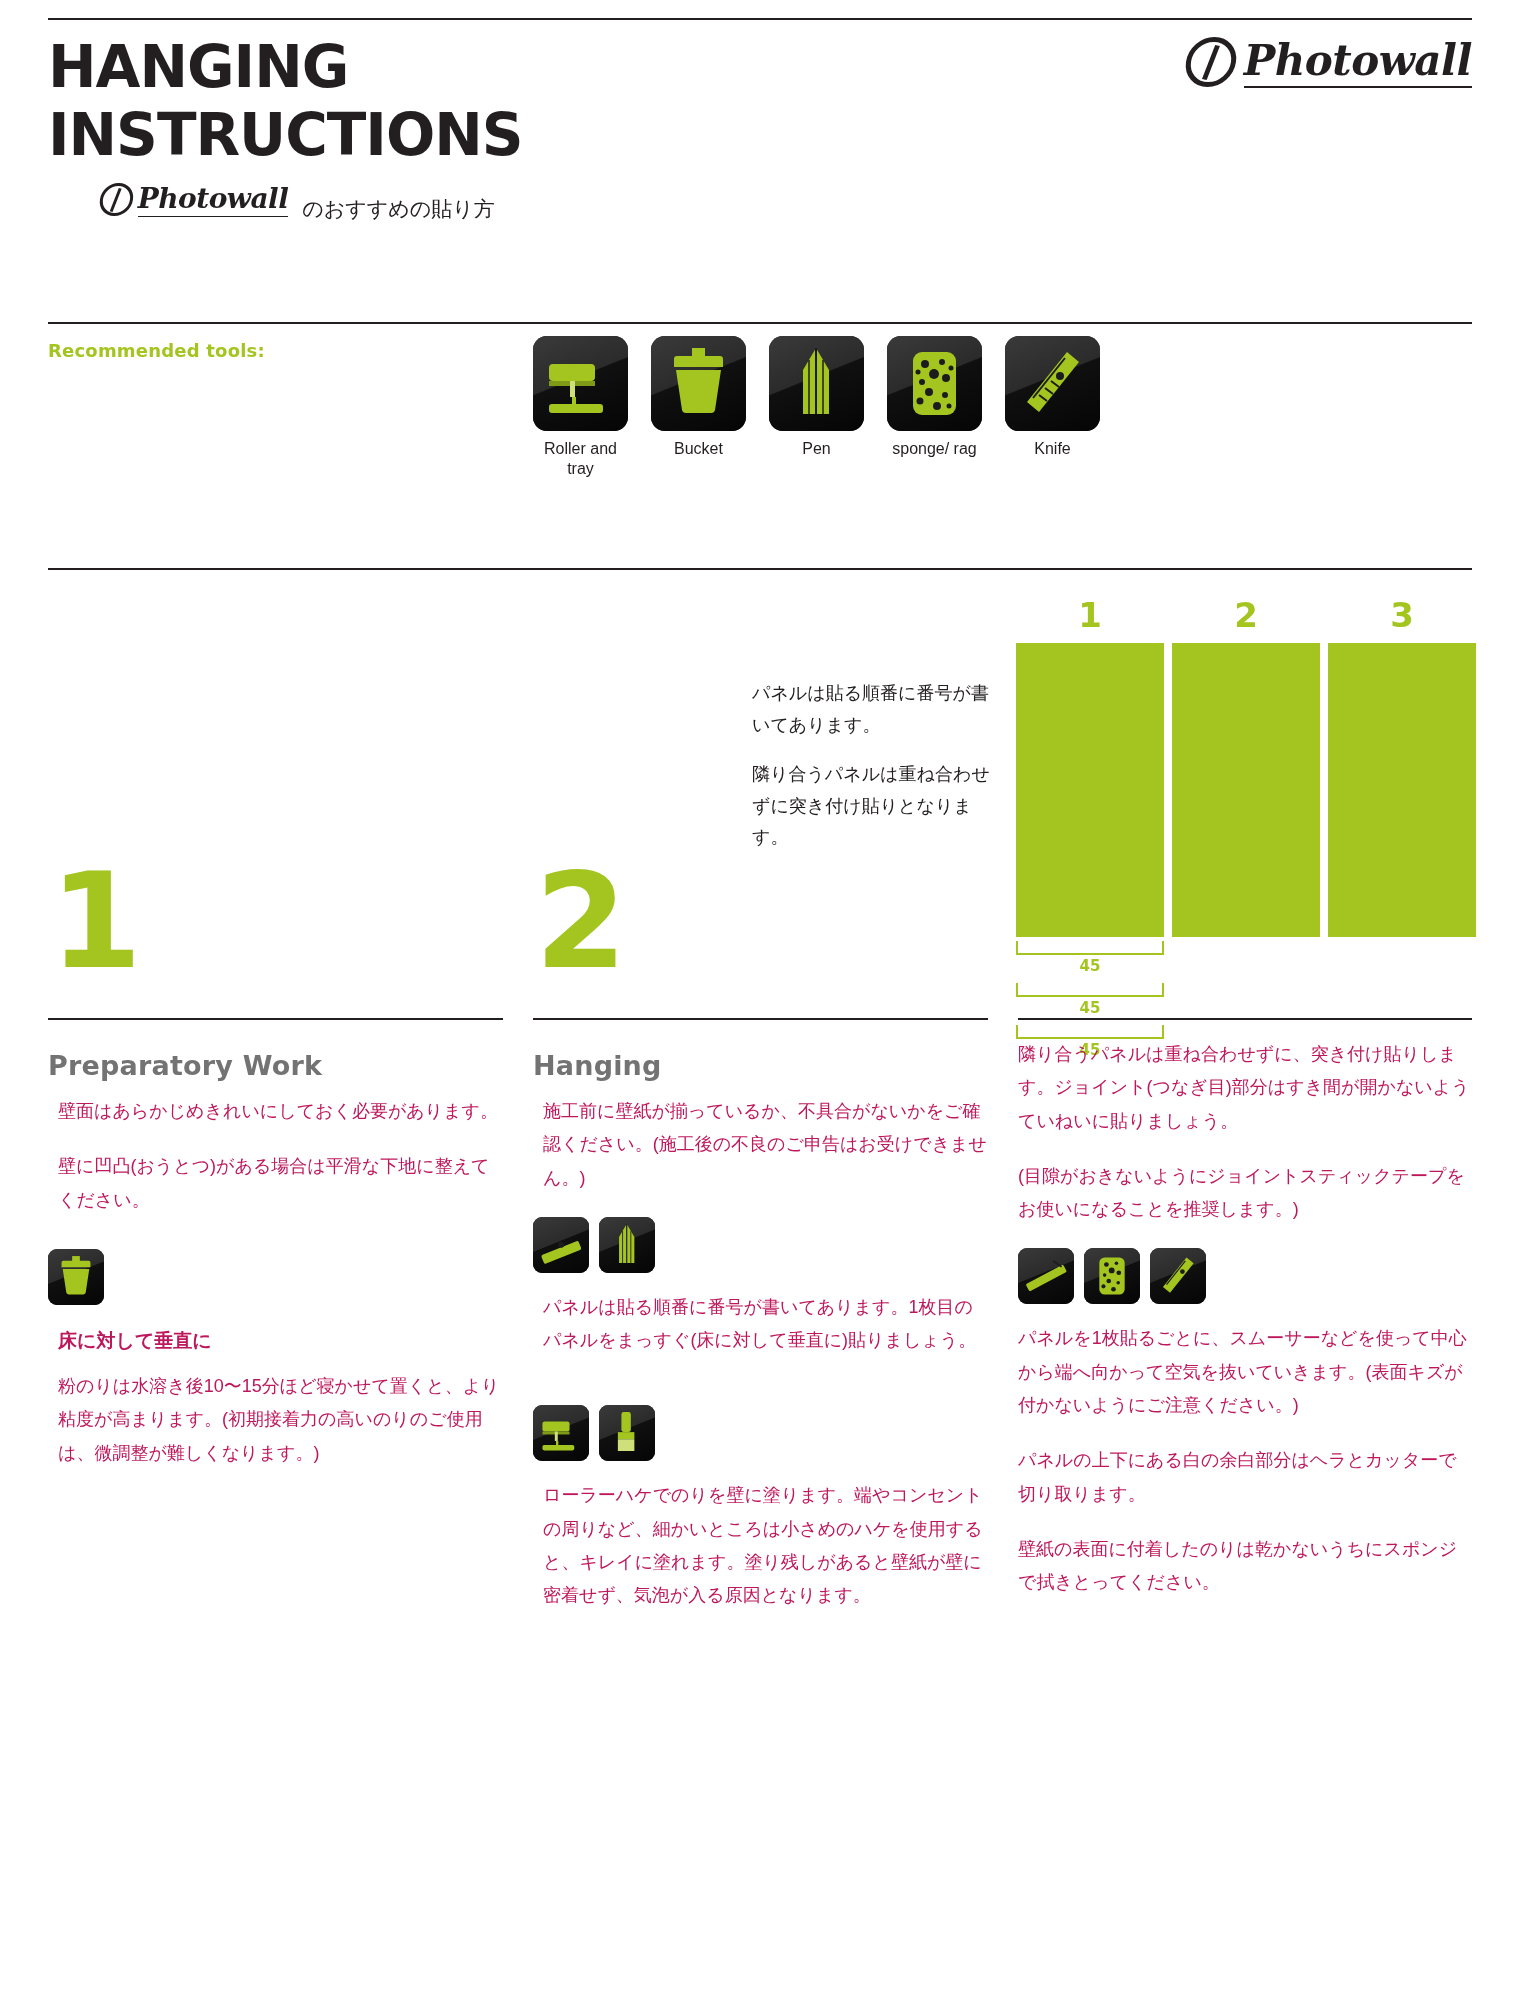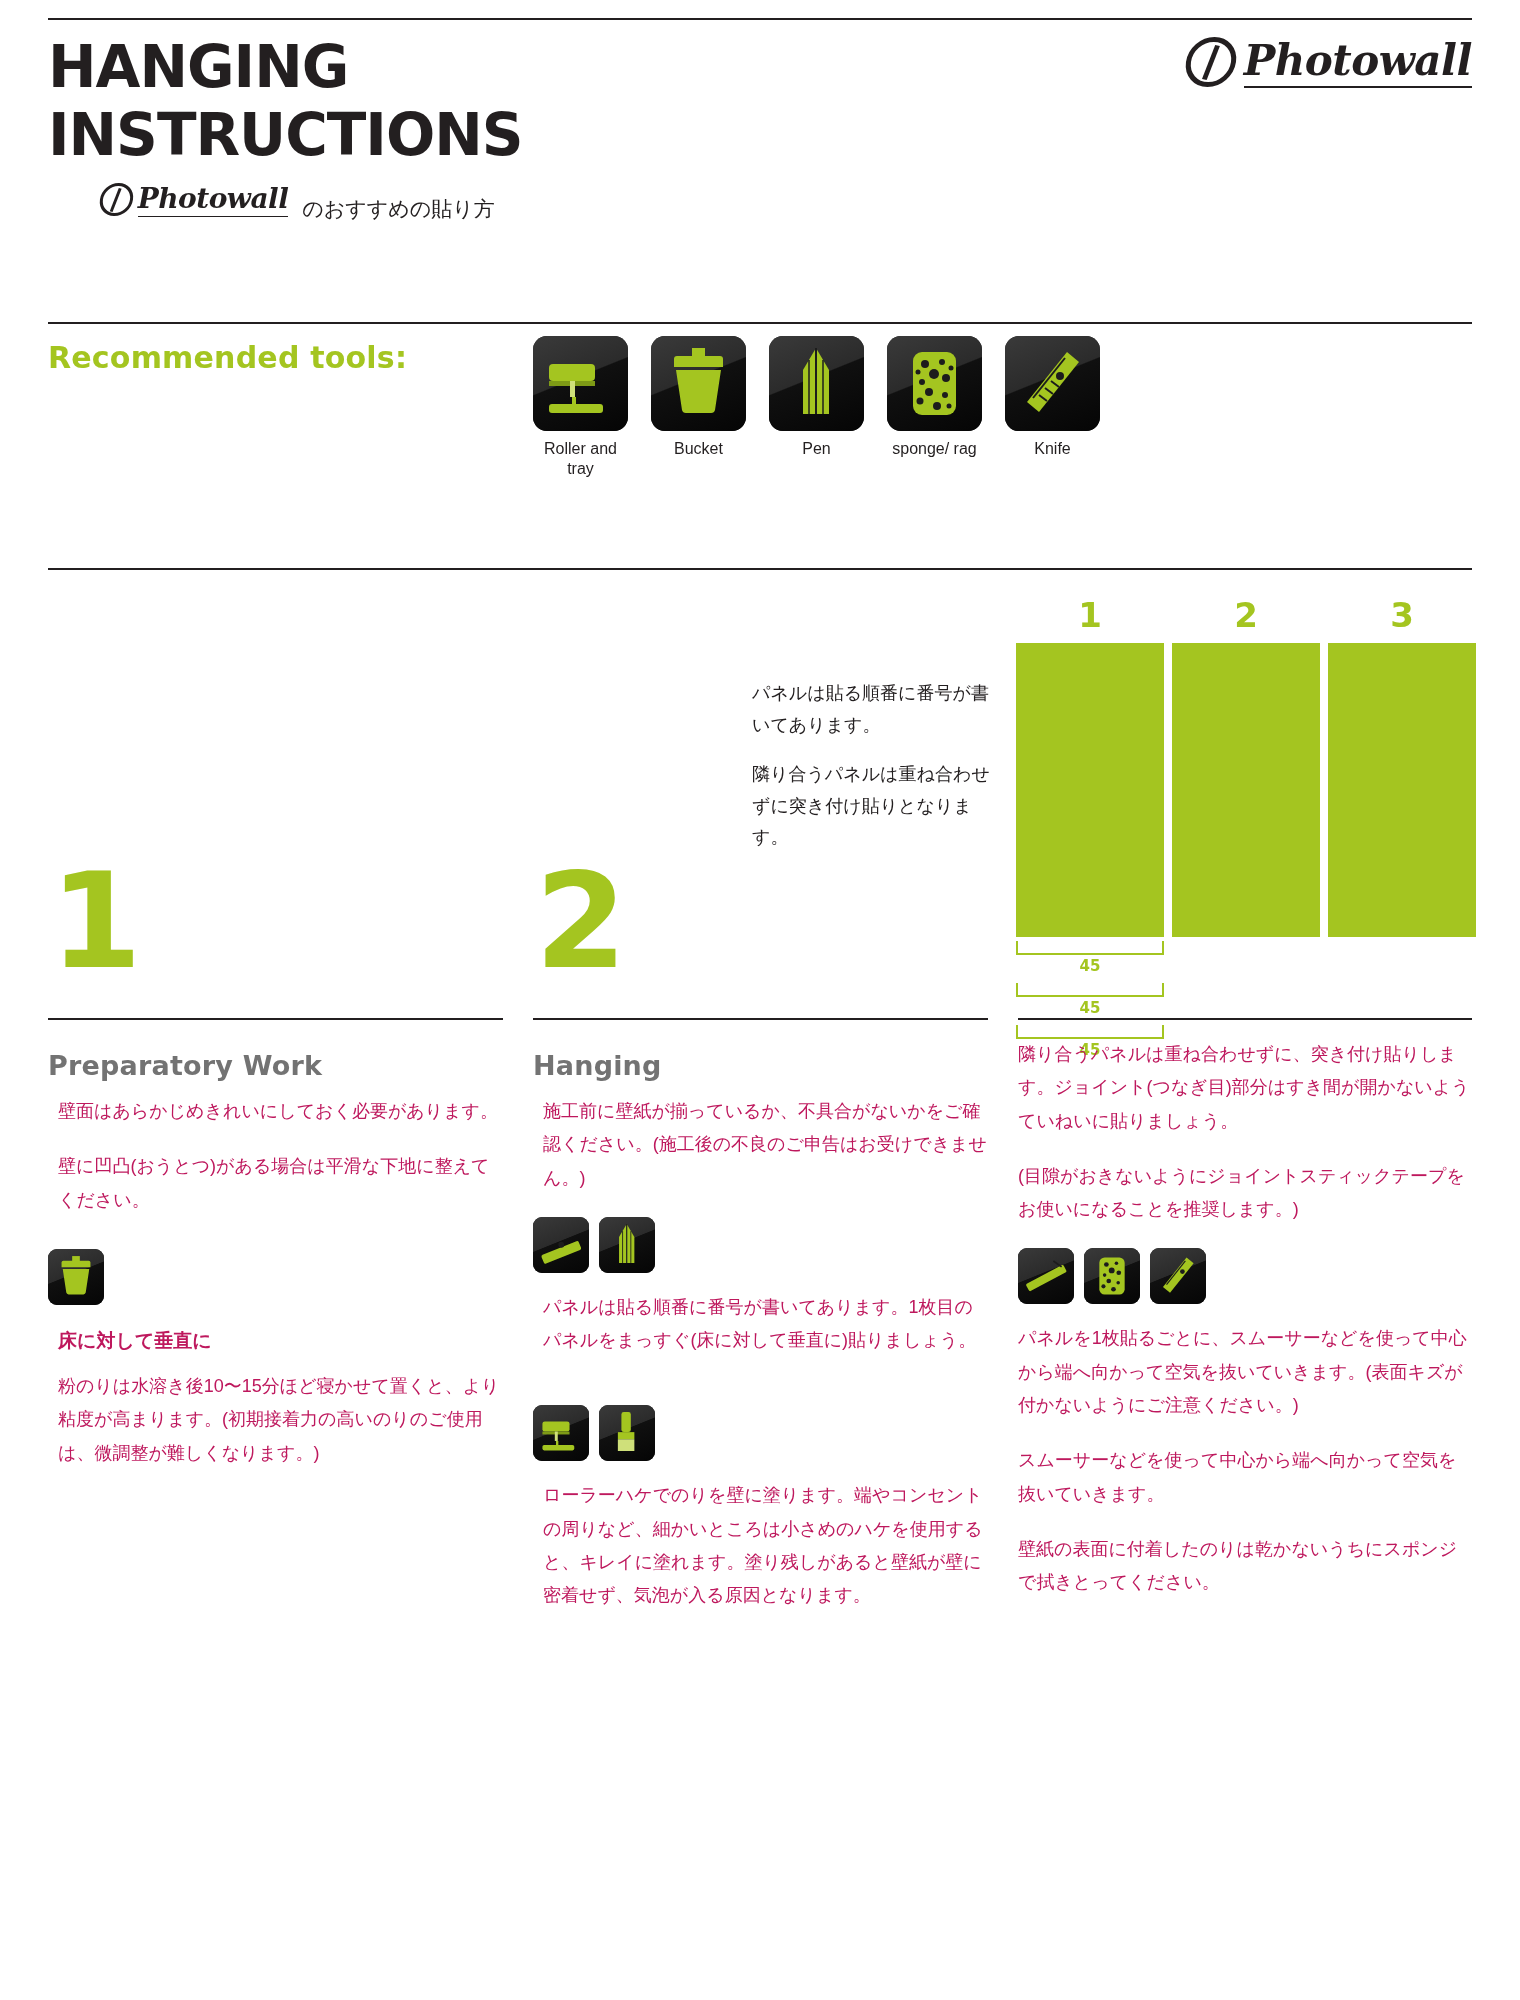--- a/index.html
+++ b/index.html
@@ -105,21 +105,21 @@
     width: 1424px;
     height: 2px;
     background: #231f20;
   }
   .tools-label {
     position: absolute;
     left: 48px;
     top: 340px;
     font-family: "DejaVu Sans", sans-serif;
     font-weight: bold;
-    font-size: 30px;
+    font-size: 18px;
     color: #a4c520;
     letter-spacing: .2px;
   }
   .tools-row {
     position: absolute;
     left: 533px;
     top: 336px;
     display: flex;
     gap: 23px;
   }
@@ -484,17 +484,17 @@
       </div>
       <div class="icon-box small">
         <svg width="56" height="56" viewBox="0 0 95 95">
           <path d="M22 66 L62 16 L74 26 L34 76 Z" fill="#a4c520"></path>
           <path d="M28 62 L60 22" stroke="#1c1c1c" stroke-width="2"></path>
           <circle cx="55" cy="40" r="4" fill="#1c1c1c"></circle>
         </svg>
       </div>
     </div>
     <p>パネルを1枚貼るごとに、スムーサーなどを使って中心から端へ向かって空気を抜いていきます。(表面キズが付かないようにご注意ください。)</p>
-    <p>スムーサーなどを使って中心から端へ向かって空気を抜いていきます。</p>
+    <p>パネルの上下にある白の余白部分はヘラとカッターで切り取ります。</p>
     <p>壁紙の表面に付着したのりは乾かないうちにスポンジで拭きとってください。</p>
   </div>
 
 </div>
 
 </body></html>

